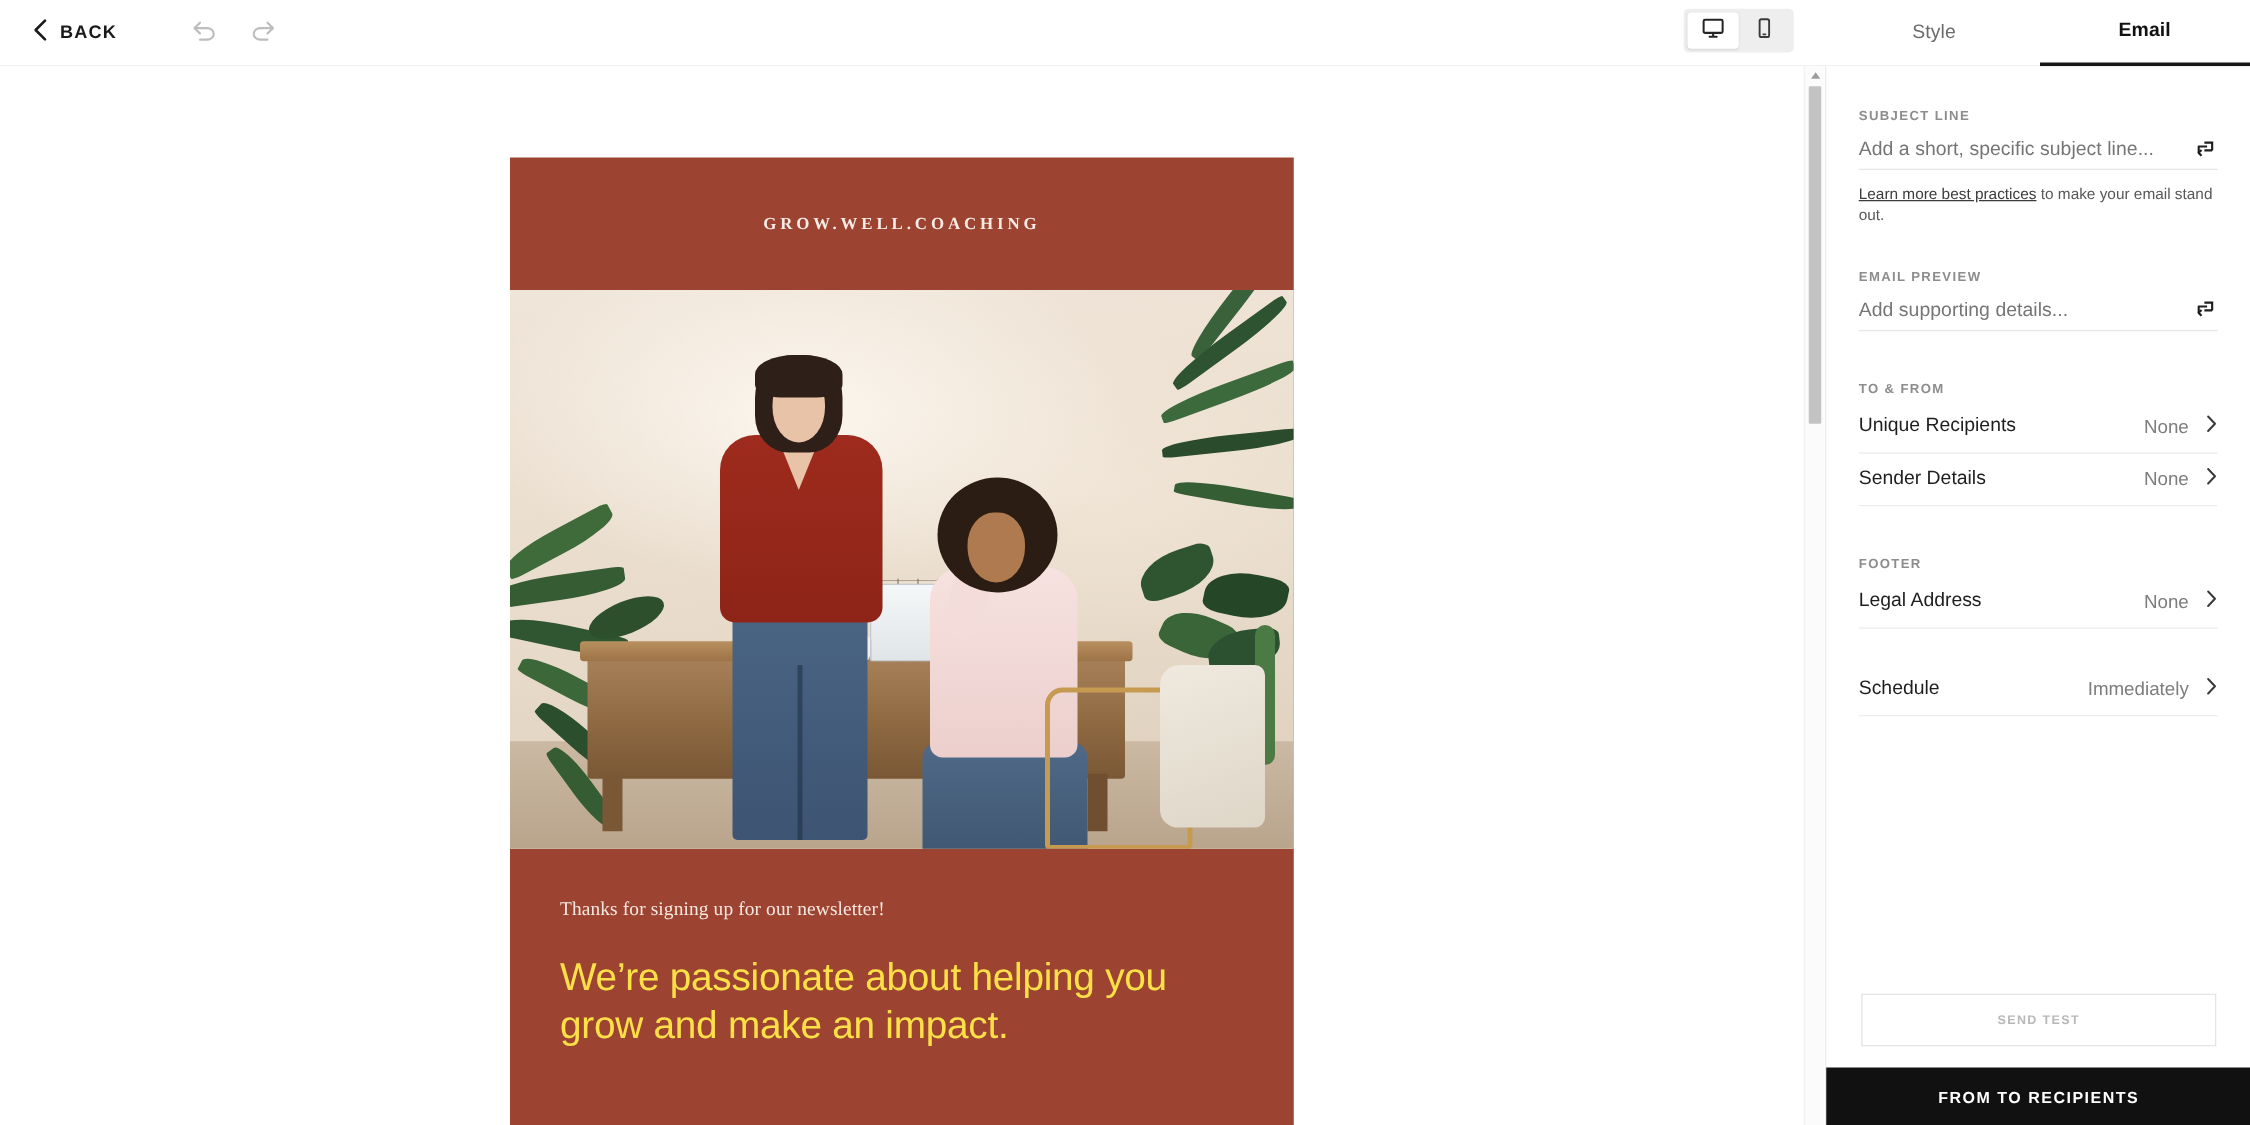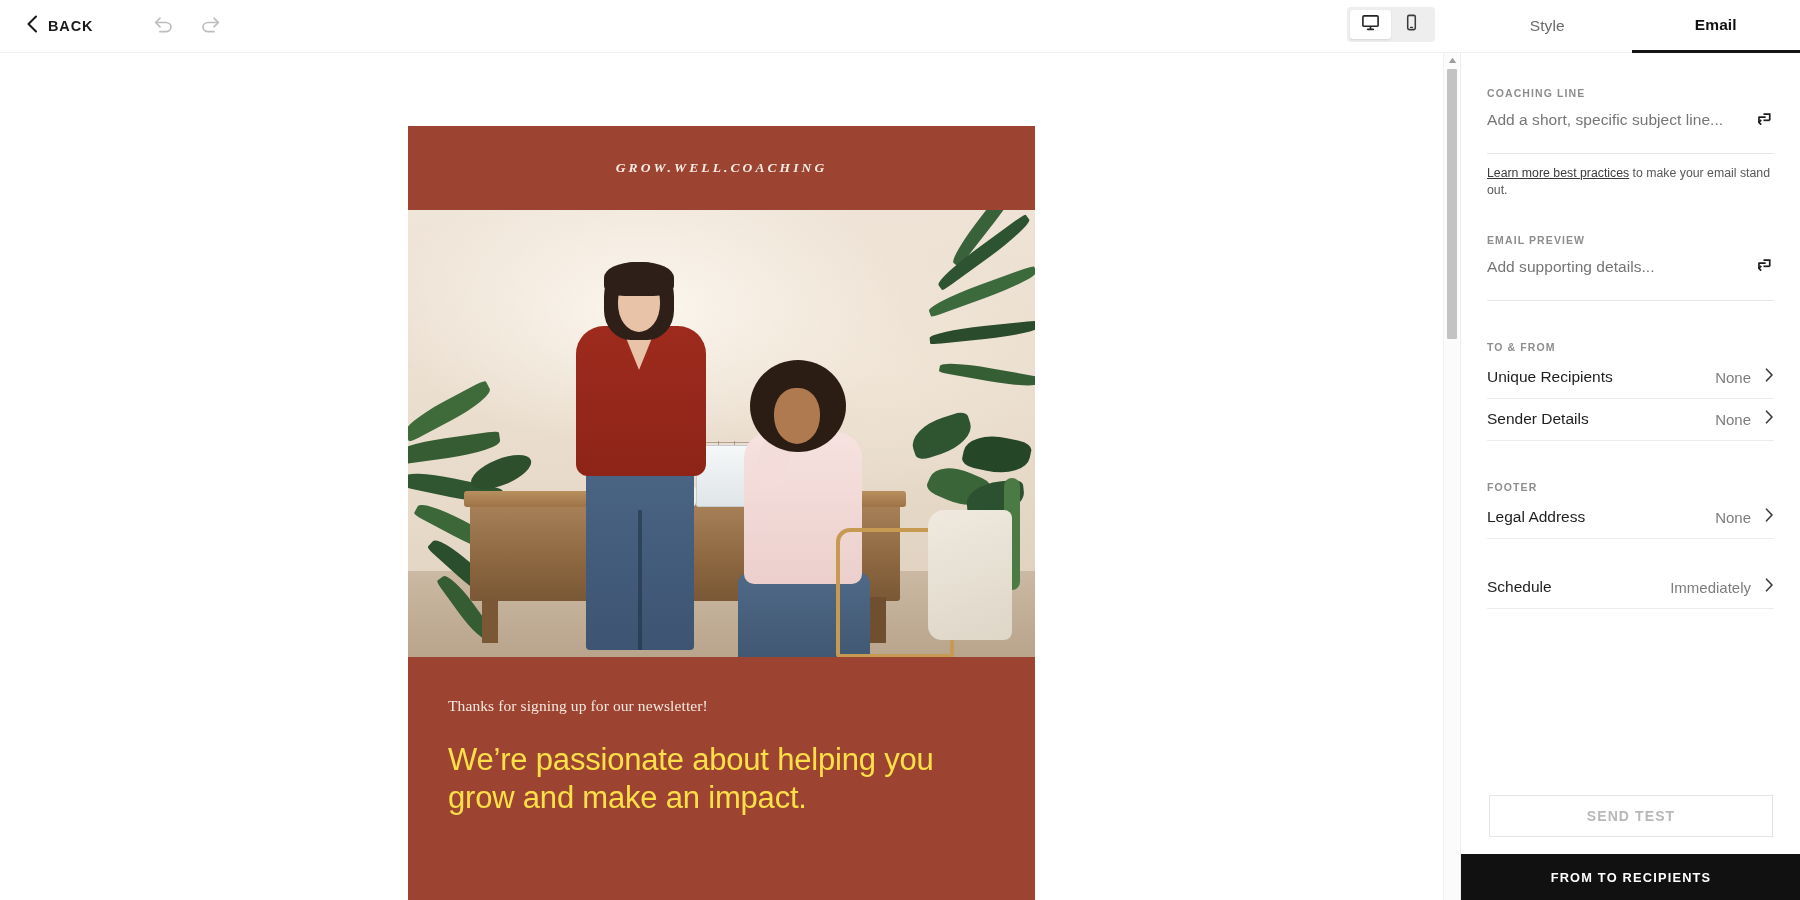--- a/index.html
+++ b/index.html
@@ -73,21 +73,21 @@
     background: #ffffff;
     overflow: hidden;
   }
   .email-card {
     position: absolute; left: 408px; top: 73px;
     width: 627px; height: 820px;
     background: #9c4431;
     overflow: hidden;
   }
   .email-header {
-    height: 84px; display: flex; align-items: center; justify-content: center; font-style: italic;
+    height: 106px; display: flex; align-items: center; justify-content: center;
   }
   .brand-wordmark {
     font-family: "Liberation Serif", serif;
     font-size: 13.5px; font-weight: 700;
     letter-spacing: 3.1px; color: #f7ece6;
   }
 
   
   .hero {
     position: relative; width: 627px; height: 447px;
@@ -243,21 +243,21 @@
   }
   .panel-inner { padding: 0 26px; }
 
   .field-label {
     font-size: 10.5px; font-weight: 700; letter-spacing: 1.1px;
     color: #8d8d8d; margin-top: 34px; margin-bottom: 10px;
   }
   .field-row {
     display: flex; align-items: center; justify-content: space-between;
     border-bottom: 1px solid #e6e6e6;
-    padding-bottom: 22px; cursor: text;
+    padding-bottom: 4px; cursor: text;
   }
   .field-input {
     font-size: 15.5px; color: #8a8a8a; letter-spacing: .05px;
     background: transparent; border: none; outline: none;
     width: 250px; font-family: "Liberation Sans", sans-serif;
   }
   .merge-btn { cursor: pointer; width: 22px; height: 22px;
     display:flex; align-items:center; justify-content:center; }
 
   .helper {
@@ -280,21 +280,21 @@
 
   .schedule-wrap { margin-top: 28px; }
 
   .panel-footer {
     position: absolute; left: 0; bottom: 0; width: 340px;
   }
   .send-test {
     margin: 0 28px 17px 28px;
     height: 42px; border: 1px solid #e4e4e4; background:#fff;
     display: flex; align-items: center; justify-content: center;
-    font-size: 14px; font-weight: 700; letter-spacing: 1.1px;
+    font-size: 10px; font-weight: 700; letter-spacing: 1.1px;
     color: #b8b8b8; cursor: pointer;
   }
   .send-recipients {
     margin-top: 11px;
     height: 46px; background: #111111;
     display: flex; align-items: center; justify-content: center;
     font-size: 12.8px; font-weight: 700; letter-spacing: 1.2px;
     color: #ffffff; cursor: pointer;
   }
 </style>
@@ -441,21 +441,21 @@
       </svg>
   </div>
   <div class="sb-thumb"></div>
 </div>
 
 <div class="panel">
 
 
   <div class="panel-inner">
 
-    <div class="field-label">COACHING LINE</div>
+    <div class="field-label">SUBJECT LINE</div>
     <div class="field-row">
       <input class="field-input" type="text" placeholder="Add a short, specific subject line..." style="">
       <span class="merge-btn">
         <svg width="17" height="17" viewBox="0 0 18 18">
           <path d="M9 2.2h6.6v6.6" fill="none" stroke="#1d1d1d" stroke-width="1.8"></path>
           <path d="M15.6 8.8H9" fill="none" stroke="#1d1d1d" stroke-width="1.8"></path>
           <path d="M11.3 5.5H4.2v5.1" fill="none" stroke="#1d1d1d" stroke-width="1.8" stroke-linejoin="round"></path>
           <path d="M6.6 8.4L4.1 10.9 6.6 13.3" fill="none" stroke="#1d1d1d" stroke-width="1.8" stroke-linejoin="round"></path>
         </svg>
       </span>

